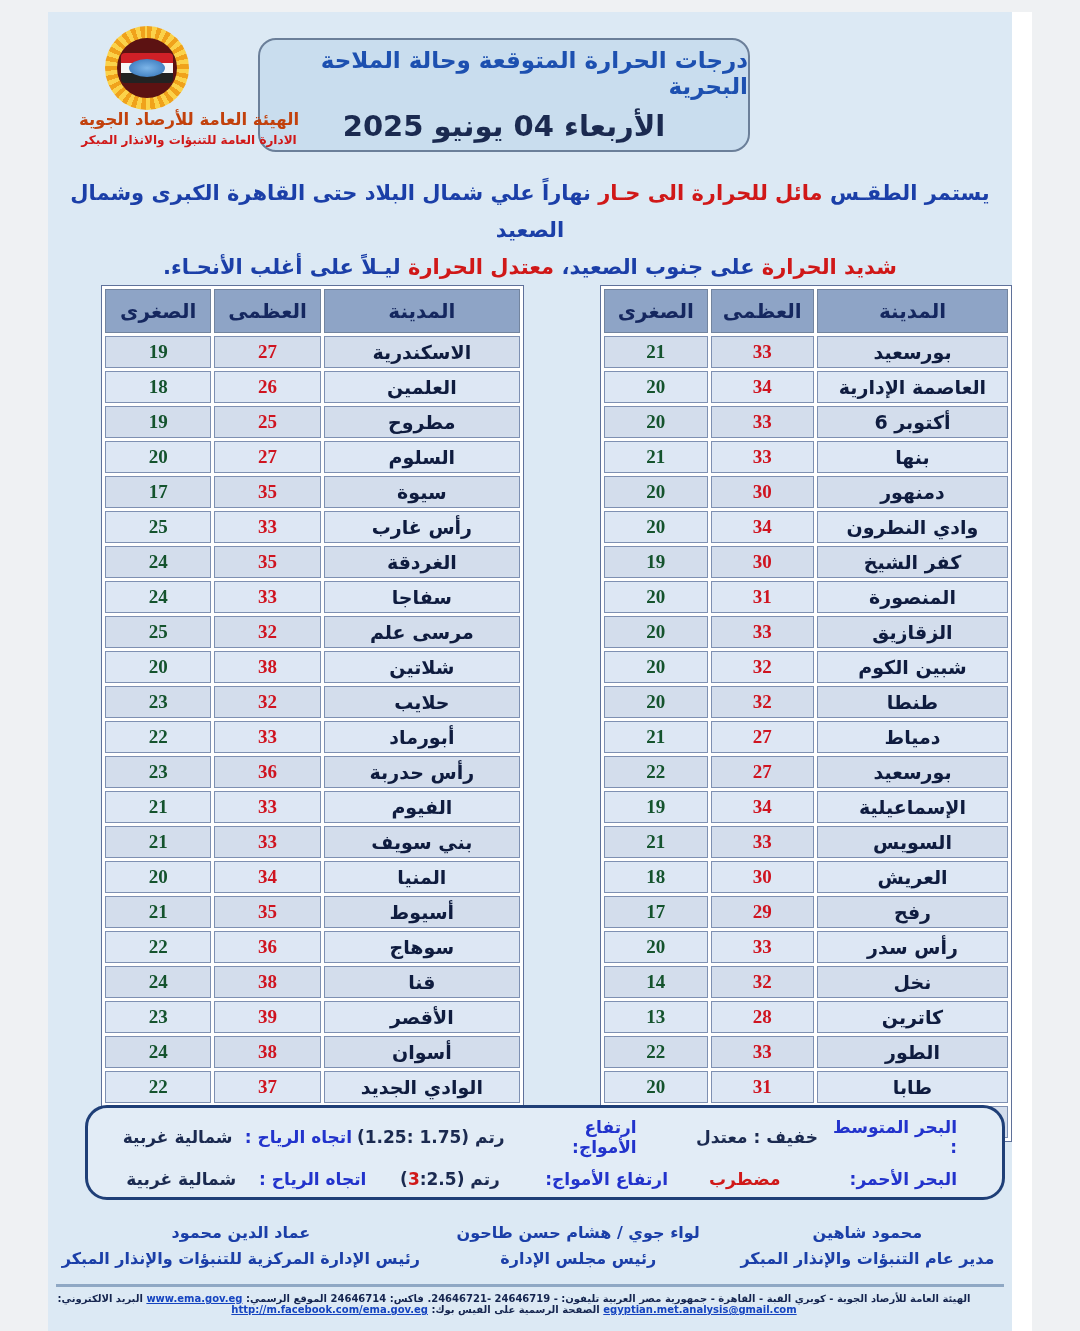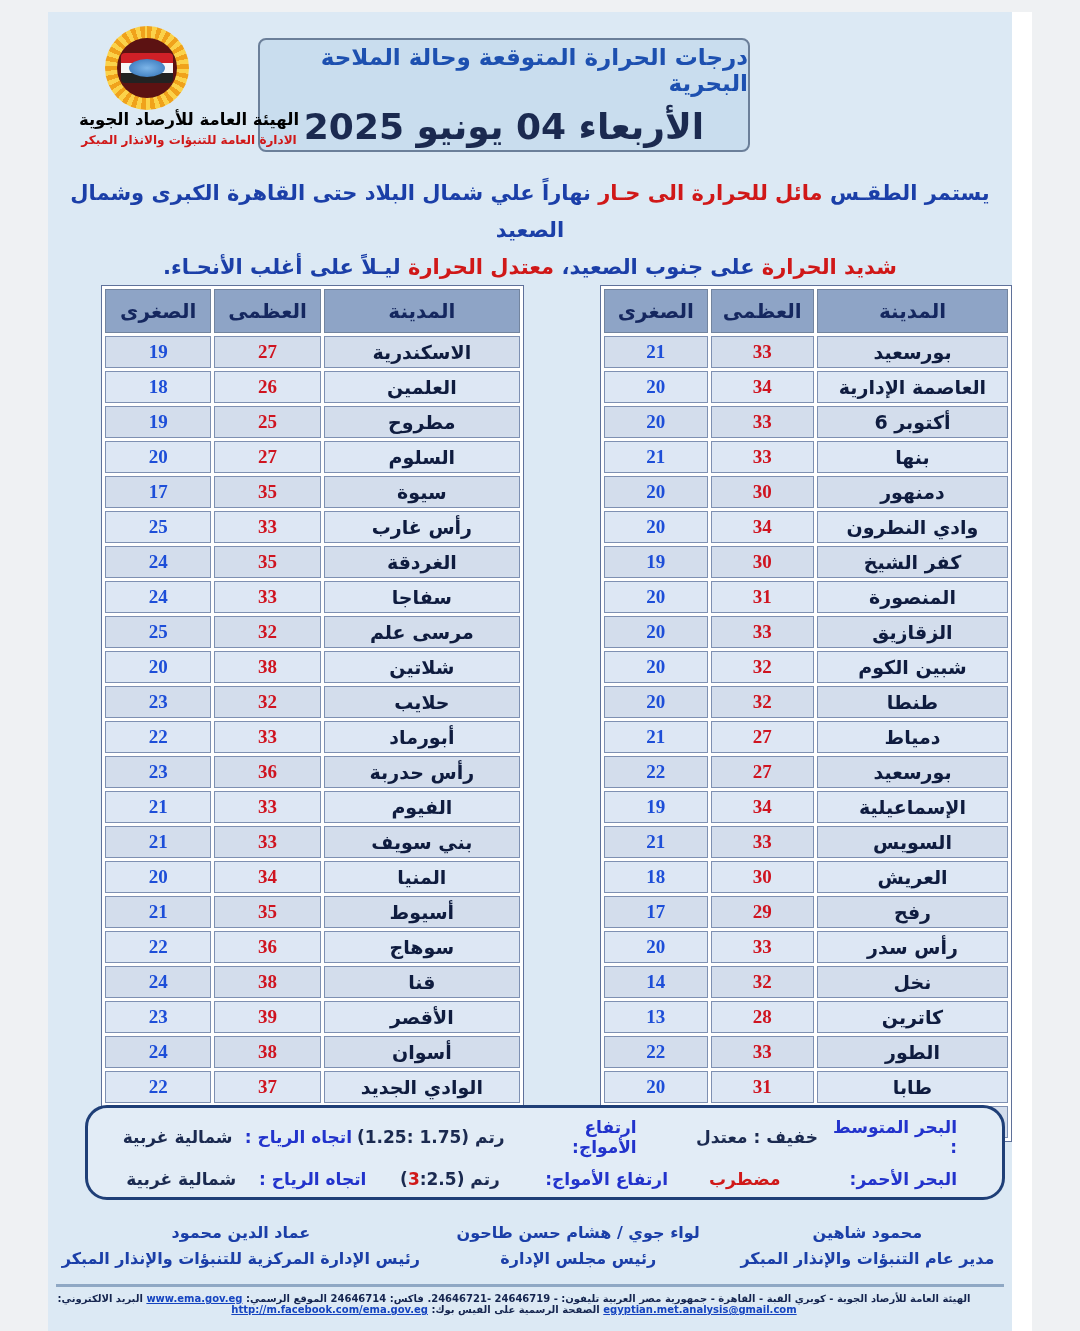--- a/index.html
+++ b/index.html
@@ -6,58 +6,58 @@
   body{
     width:1080px;height:1331px;background:#eff1f3;
     font-family:"DejaVu Sans",sans-serif;position:relative;overflow:hidden;
   }
   .page{position:absolute;left:48px;top:12px;width:984px;height:1319px;background:#ffffff;}
   .content{position:absolute;left:0;top:0;width:964px;height:1319px;background:#dce9f4;direction:rtl;}
 
   
   .title-box{
     position:absolute;right:262px;top:26px;width:488px;height:110px;
-    background:#c9ddee;border:2.5px solid #6b7f99;border-radius:8px;
+    background:#c9ddee;border:2.5px solid #6b7f99;border-radius:18px;
     display:flex;flex-direction:column;align-items:center;justify-content:center;gap:10px;
   }
   .title-line1{color:#1d50b0;font-weight:bold;font-size:23px;}
-  .title-line2{color:#1b2a50;font-weight:bold;font-size:36px;}
+  .title-line2{color:#1b2a50;font-weight:bold;font-size:29px;}
 
   .logo{position:absolute;left:57px;top:14px;width:84px;height:84px;border-radius:50%;
     background:repeating-conic-gradient(#f0a21b 0deg 7deg,#fbd24a 7deg 14deg);
     display:flex;align-items:center;justify-content:center;}
   .logo-inner{width:60px;height:60px;border-radius:50%;background:#5c1212;
     display:flex;align-items:center;justify-content:center;}
   .logo-flag{width:52px;height:30px;border-radius:4px;overflow:hidden;position:relative;
     background:linear-gradient(#cf2027 0 33%,#f6f6f6 33% 66%,#222 66% 100%);}
   .logo-cloud{position:absolute;left:8px;top:6px;width:36px;height:18px;border-radius:50%;
     background:radial-gradient(#7db5e8,#2d6fb5);}
   .org{position:absolute;left:6px;top:96px;width:270px;text-align:center;line-height:1.45;}
-  .org-line1{color:#000000;font-weight:bold;font-size:16.5px;}
+  .org-line1{color:#c2410c;font-weight:bold;font-size:16.5px;}
   .org-line2{color:#d01818;font-weight:bold;font-size:12px;}
 
   
   .intro{position:absolute;right:0;top:163px;width:100%;text-align:center;
     font-weight:bold;font-size:21px;line-height:37px;}
   .blue-t{color:#1b3fa8;}
   .red-t{color:#d01818;}
   .navy-t{color:#1b2a50;margin-left:48px;}
 
   
   table.temps{position:absolute;border-collapse:separate;border-spacing:3px;
     background:#ffffff;border:1px solid #5f719a;}
   table.temps th{background:#8ea4c6;border:1px solid #72849f;color:#15275f;
     font-weight:bold;font-size:20px;height:40px;}
   table.temps td{border:1px solid #7e90b2;height:30px;text-align:center;
     font-weight:bold;font-size:19px;padding:0 4px;}
   table.temps tr:nth-child(odd) td{background:#d3ddec;}
   table.temps tr:nth-child(even) td{background:#dde7f4;}
   td.city{color:#0f1c3f;width:48%;}
   td.max{color:#cf1420;width:26%;font-family:"Liberation Serif","DejaVu Serif",serif;font-size:20px;}
-  td.min{color:#1d4ed8;width:26%;font-family:"Liberation Serif","DejaVu Serif",serif;font-size:20px;}
+  td.min{color:#14532d;width:26%;font-family:"Liberation Serif","DejaVu Serif",serif;font-size:20px;}
 
   
   .marine{position:absolute;right:7px;top:1093px;width:920px;height:95px;
     background:#e2ecf6;border:3px solid #1f3f77;border-radius:22px;
     display:flex;flex-direction:column;justify-content:center;gap:12px;
     padding:0 45px 0 30px;box-sizing:border-box;}
   .marine-row{display:flex;align-items:center;font-weight:bold;font-size:17px;}
   .marine-row > span{display:inline-block;}
   .m-sea{color:#2233cc;width:150px;}
   .m-cond{width:170px;text-align:center;}

